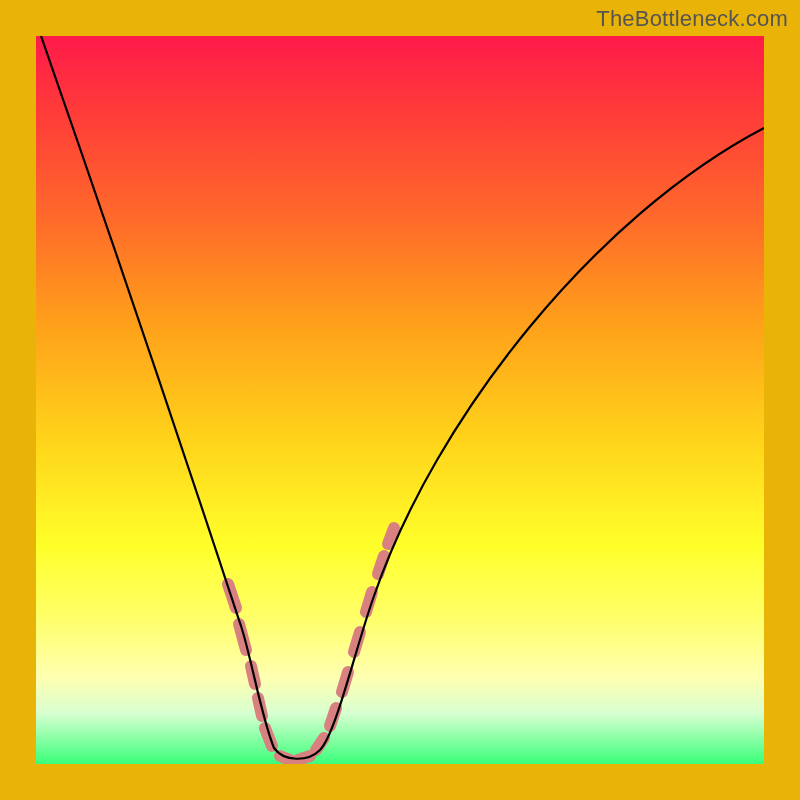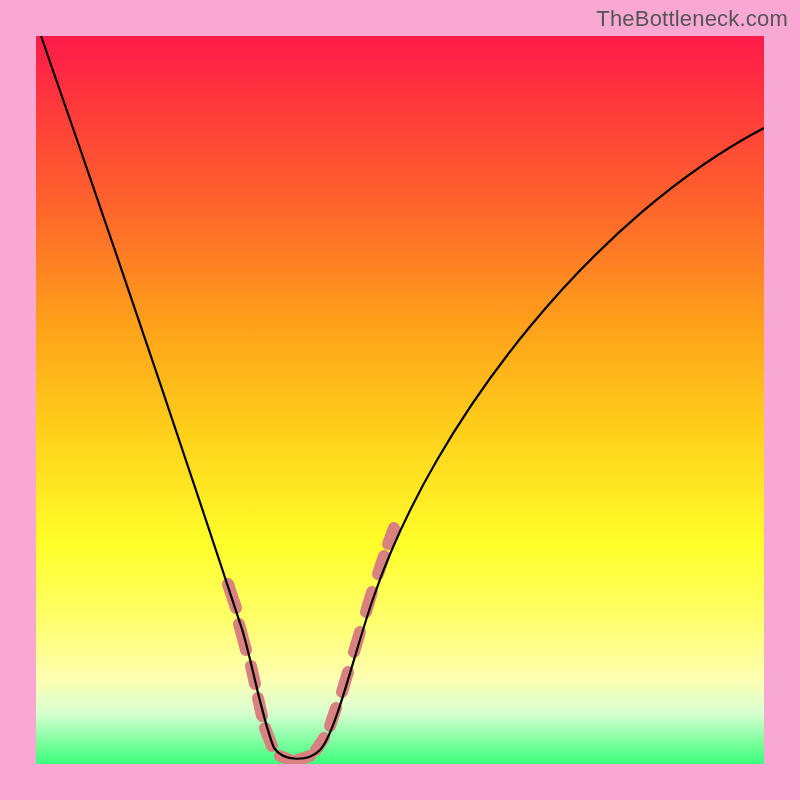--- a/index.html
+++ b/index.html
@@ -1,21 +1,21 @@
 <!DOCTYPE html>
 <html><head>
 <meta charset="utf-8">
 <style>
   * { margin: 0; padding: 0; box-sizing: border-box; }
   body { width: 800px; height: 800px; overflow: hidden; background: #000; font-family: Arial, sans-serif; }
   .frame {
     width: 800px;
     height: 800px;
     position: relative;
-    background: #f9a8d4;
+    background: #eab308;
     padding-left: 48px;
   }
   .plot-area {
     position: absolute;
     left: 36px;
     top: 36px;
     width: 728px;
     height: 728px;
     background: linear-gradient(to bottom,
       #ff1a4a 0%,

